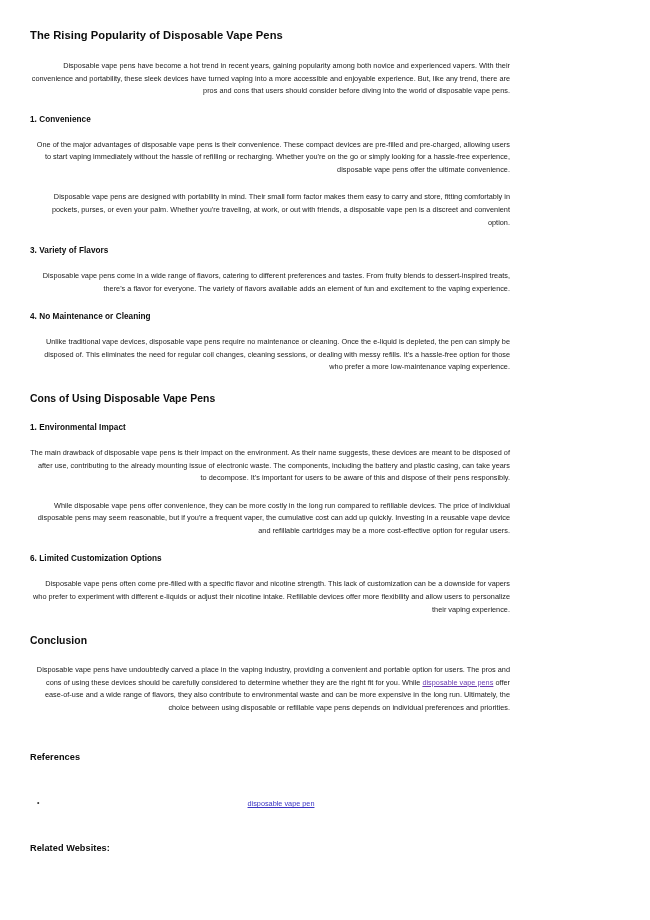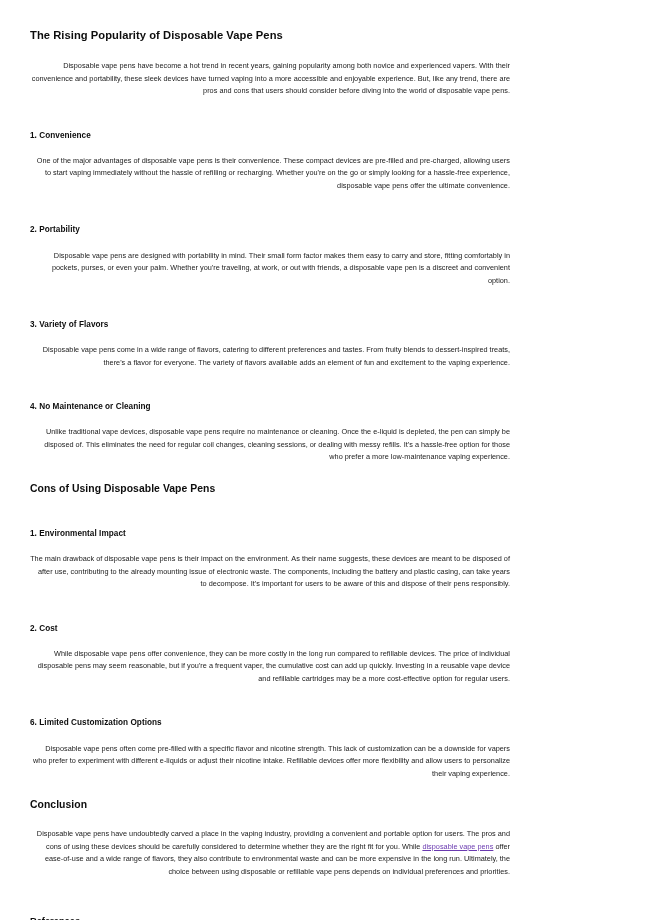--- a/index.html
+++ b/index.html
@@ -35,21 +35,21 @@
     font-weight: bold;
     line-height: 1.35;
     margin: 18px 0 16px 0;
     letter-spacing: 0.05px;
     color: #0d0d0d;
   }
   h3.sub-heading {
     font-size: 8.2px;
     font-weight: bold;
     line-height: 1.35;
-    margin: 32px 0 14px 0;
+    margin: 16px 0 14px 0;
     letter-spacing: 0.05px;
     color: #0d0d0d;
   }
   p.body-text {
     font-size: 7.3px;
     line-height: 1.72;
     margin: 0 0 15px 0;
     text-align: right;
     color: #1a1a1a;
     letter-spacing: 0.02px;
@@ -105,42 +105,41 @@
 <div class="page">
 
   <h1 class="doc-title">The Rising Popularity of Disposable Vape Pens</h1>
 
   <p class="body-text">Disposable vape pens have become a hot trend in recent years, gaining popularity among both novice and experienced vapers. With their convenience and portability, these sleek devices have turned vaping into a more accessible and enjoyable experience. But, like any trend, there are pros and cons that users should consider before diving into the world of disposable vape pens.</p>
 
 
   <h3 class="sub-heading">1. Convenience</h3>
   <p class="body-text">One of the major advantages of disposable vape pens is their convenience. These compact devices are pre-filled and pre-charged, allowing users to start vaping immediately without the hassle of refilling or recharging. Whether you're on the go or simply looking for a hassle-free experience, disposable vape pens offer the ultimate convenience.</p>
 
-  <h3 class="sub-heading">2. Portability</h3>
   <p class="body-text">Disposable vape pens are designed with portability in mind. Their small form factor makes them easy to carry and store, fitting comfortably in pockets, purses, or even your palm. Whether you're traveling, at work, or out with friends, a disposable vape pen is a discreet and convenient option.</p>
 
   <h3 class="sub-heading">3. Variety of Flavors</h3>
   <p class="body-text">Disposable vape pens come in a wide range of flavors, catering to different preferences and tastes. From fruity blends to dessert-inspired treats, there's a flavor for everyone. The variety of flavors available adds an element of fun and excitement to the vaping experience.</p>
 
   <h3 class="sub-heading">4. No Maintenance or Cleaning</h3>
   <p class="body-text">Unlike traditional vape devices, disposable vape pens require no maintenance or cleaning. Once the e-liquid is depleted, the pen can simply be disposed of. This eliminates the need for regular coil changes, cleaning sessions, or dealing with messy refills. It's a hassle-free option for those who prefer a more low-maintenance vaping experience.</p>
 
   <h2 class="section-heading">Cons of Using Disposable Vape Pens</h2>
 
   <h3 class="sub-heading">1. Environmental Impact</h3>
   <p class="body-text">The main drawback of disposable vape pens is their impact on the environment. As their name suggests, these devices are meant to be disposed of after use, contributing to the already mounting issue of electronic waste. The components, including the battery and plastic casing, can take years to decompose. It's important for users to be aware of this and dispose of their pens responsibly.</p>
 
-  <h3 class="sub-heading">2. Cost</h3>
   <p class="body-text">While disposable vape pens offer convenience, they can be more costly in the long run compared to refillable devices. The price of individual disposable pens may seem reasonable, but if you're a frequent vaper, the cumulative cost can add up quickly. Investing in a reusable vape device and refillable cartridges may be a more cost-effective option for regular users.</p>
 
   <h3 class="sub-heading">6. Limited Customization Options</h3>
   <p class="body-text">Disposable vape pens often come pre-filled with a specific flavor and nicotine strength. This lack of customization can be a downside for vapers who prefer to experiment with different e-liquids or adjust their nicotine intake. Refillable devices offer more flexibility and allow users to personalize their vaping experience.</p>
 
   <h2 class="section-heading">Conclusion</h2>
   <p class="body-text"><span>Disposable vape pens have undoubtedly carved a place in the vaping industry, providing a convenient and portable option for users. The pros and cons of using these devices should be carefully considered to determine whether they are the right fit for you. While </span><a class="inline-link" href="#">disposable vape pens</a><span> offer ease-of-use and a wide range of flavors, they also contribute to environmental waste and can be more expensive in the long run. Ultimately, the choice between using disposable or refillable vape pens depends on individual preferences and priorities.</span></p>
 
   <h2 class="references-heading">References</h2>
   <ul class="reference-list">
     <li><a class="ref-link" href="#">disposable vape pen</a></li>
   </ul>
 
+  <h2 class="related-heading">Related Websites:</h2>
 
 </div>
 
 </body></html>

